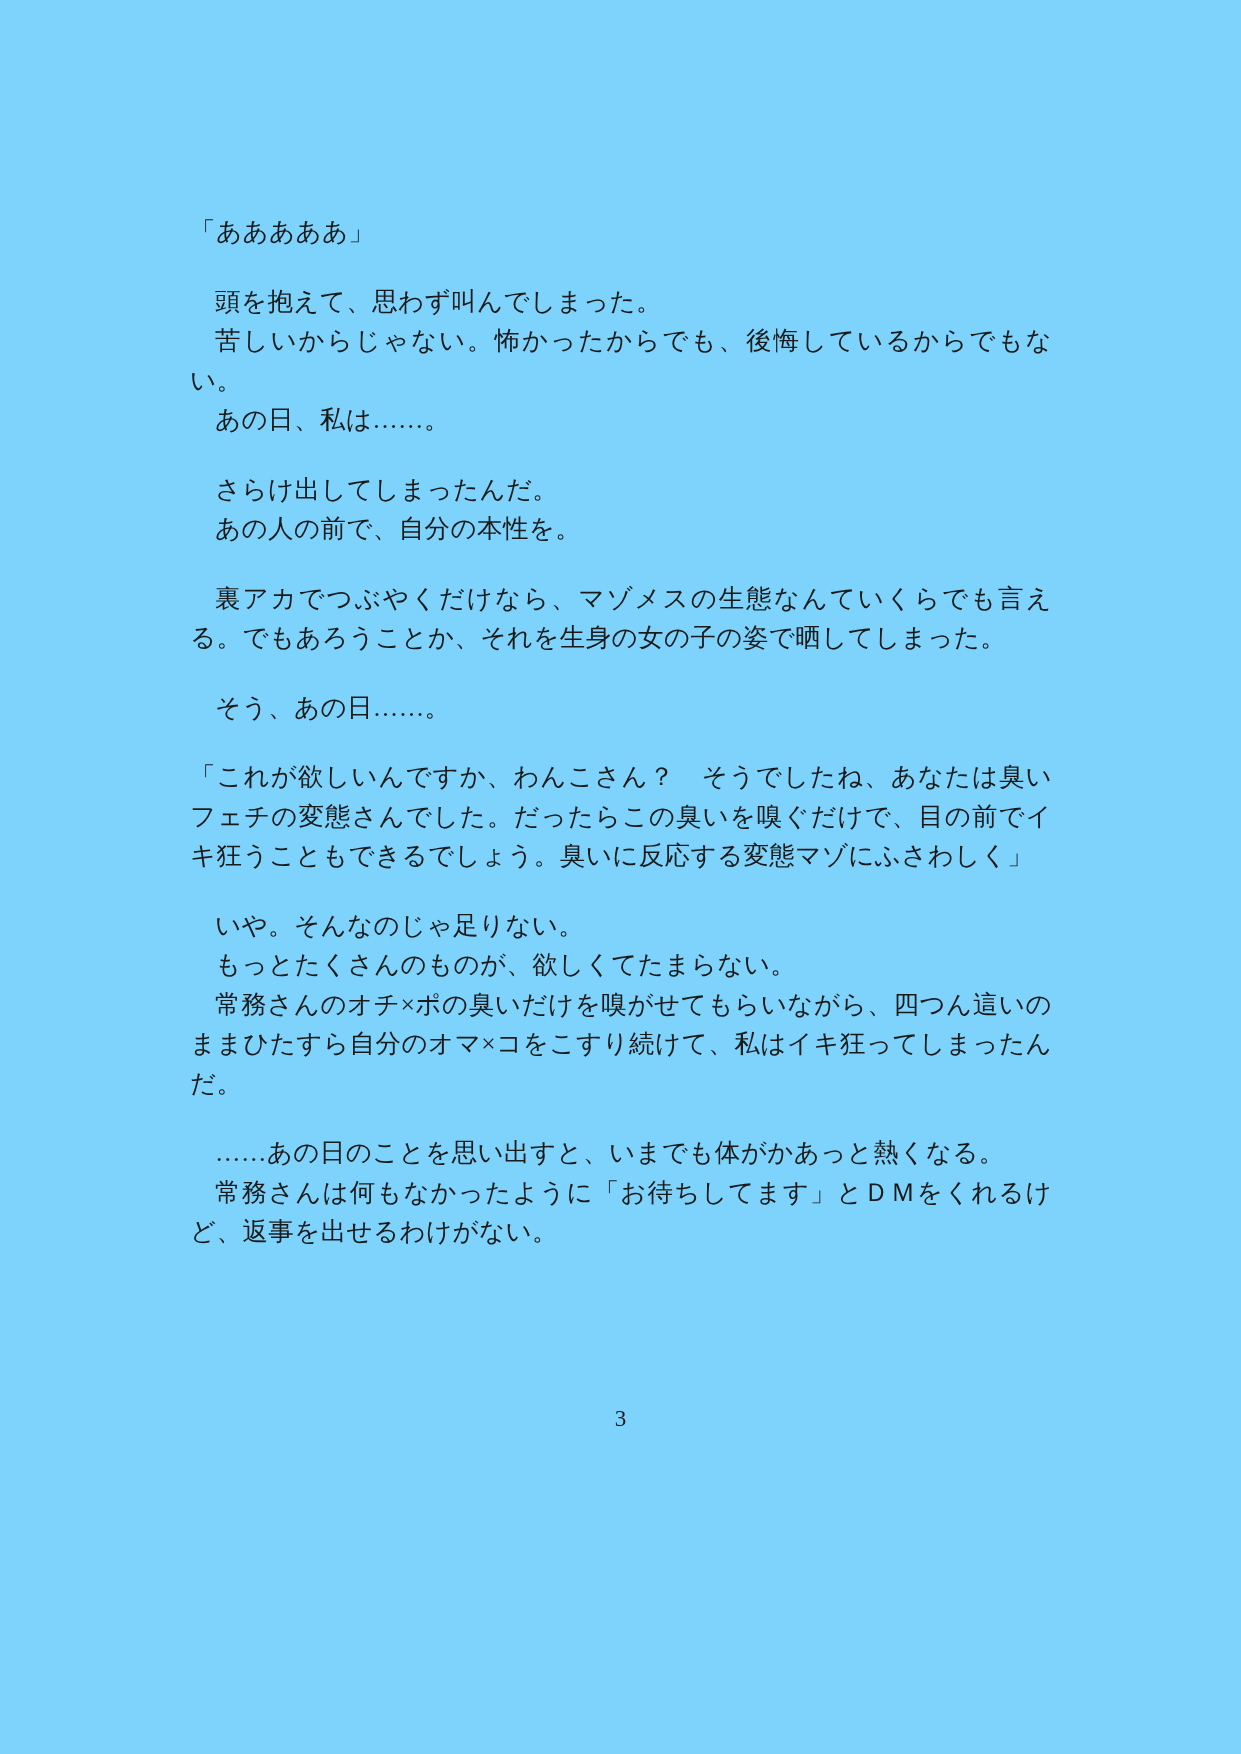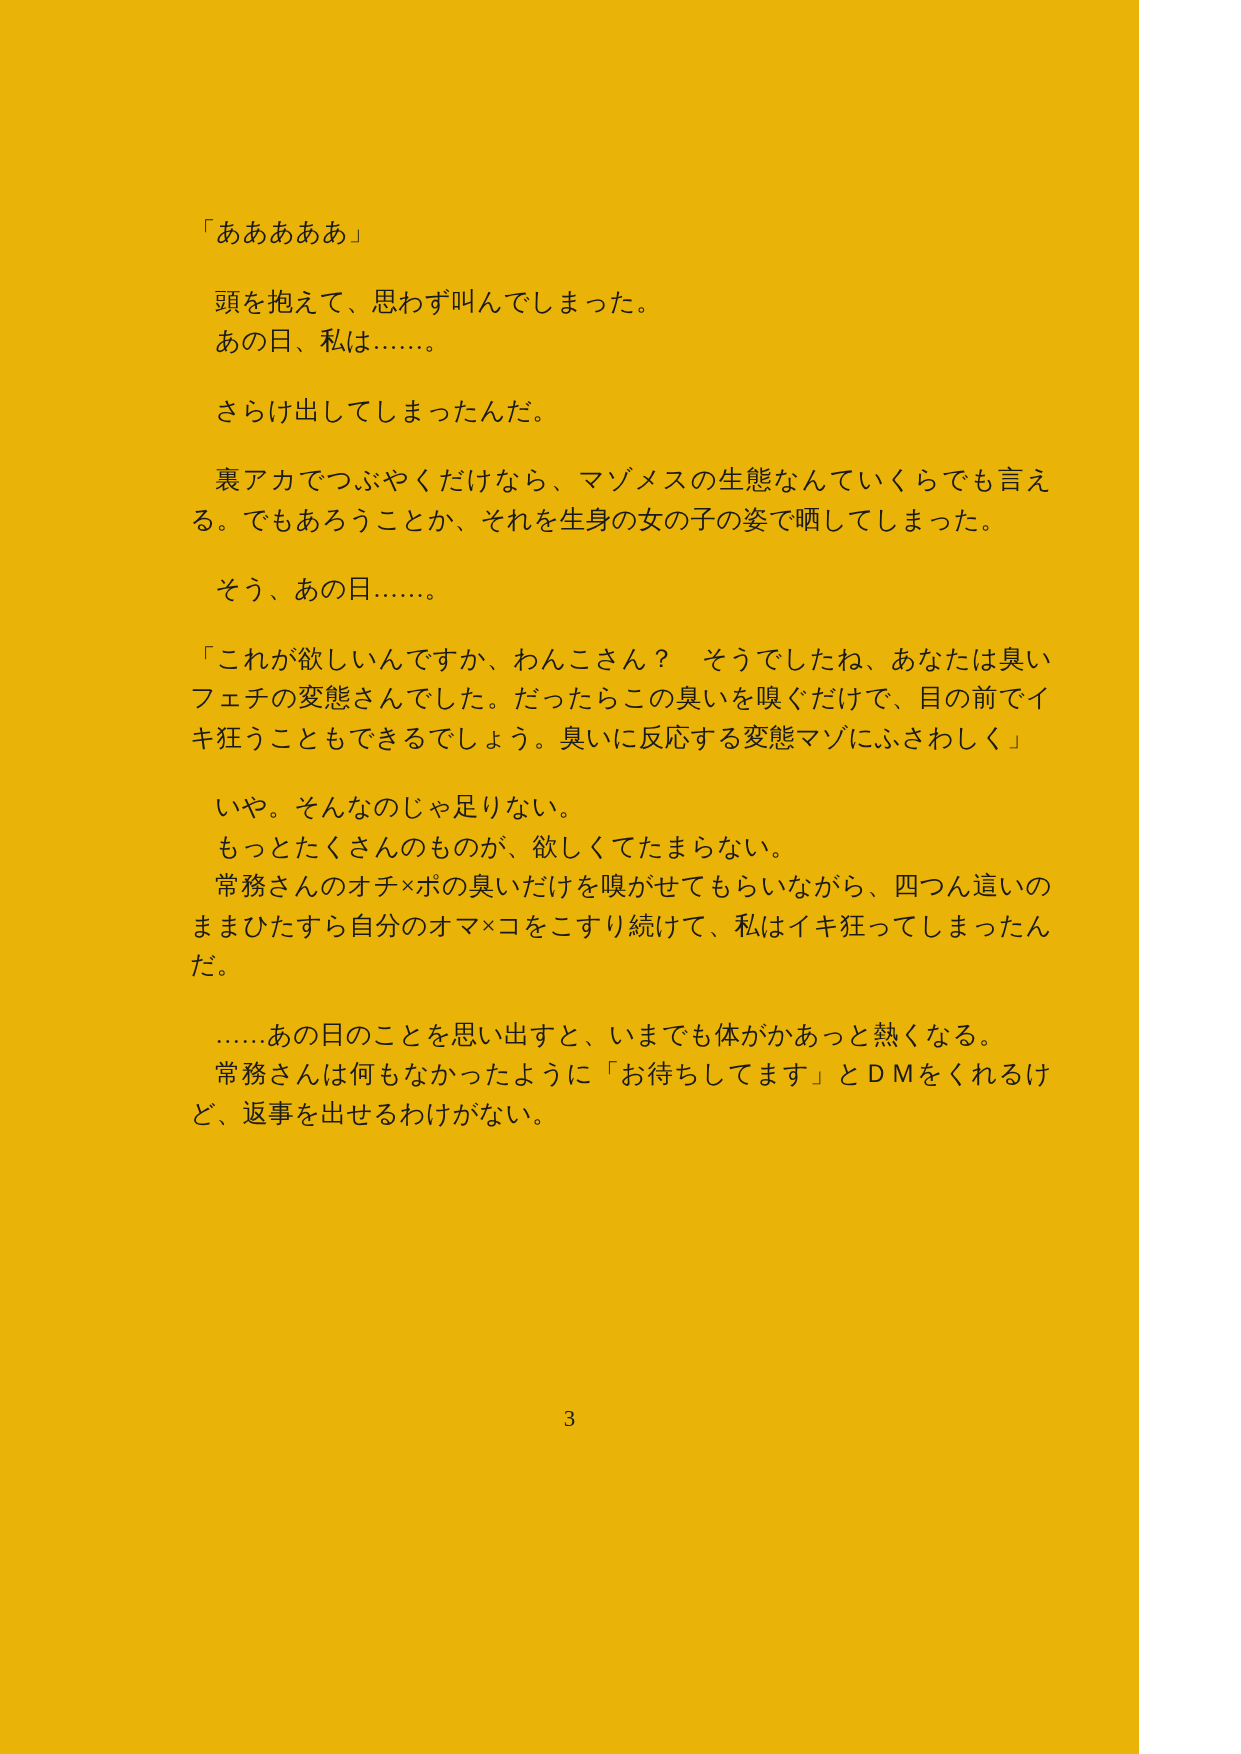--- a/index.html
+++ b/index.html
@@ -2,23 +2,23 @@
 <html><head>
 <meta charset="utf-8">
 <style>
   html, body {
     margin: 0;
     padding: 0;
     background: #ffffff;
   }
   .page {
     position: relative;
-    width: 1139px;
+    width: 1241px;
     height: 1754px;
-    background: #eab308;
+    background: #7dd3fc;
     box-sizing: border-box;
     font-family: "Liberation Serif", "DejaVu Serif", serif;
     color: #1a1a1a;
     overflow: hidden;
   }
   .text-body {
     position: absolute;
     left: 190px;
     top: 212px;
     width: 862px;
@@ -55,23 +55,25 @@
 </style>
 </head>
 <body>
 
 <div class="page">
 
   <div class="text-body">
     <p class="para">「あああああ」</p>
     <div class="spacer"></div>
     <p class="para indent">頭を抱えて、思わず叫んでしまった。</p>
+    <p class="para indent">苦しいからじゃない。怖かったからでも、後悔しているからでもない。</p>
     <p class="para indent">あの日、私は……。</p>
     <div class="spacer"></div>
     <p class="para indent">さらけ出してしまったんだ。</p>
+    <p class="para indent">あの人の前で、自分の本性を。</p>
     <div class="spacer"></div>
     <p class="para indent">裏アカでつぶやくだけなら、マゾメスの生態なんていくらでも言える。でもあろうことか、それを生身の女の子の姿で晒してしまった。</p>
     <div class="spacer"></div>
     <p class="para indent">そう、あの日……。</p>
     <div class="spacer"></div>
     <p class="para">「これが欲しいんですか、わんこさん？　そうでしたね、あなたは臭いフェチの変態さんでした。だったらこの臭いを嗅ぐだけで、目の前でイキ狂うこともできるでしょう。臭いに反応する変態マゾにふさわしく」</p>
     <div class="spacer"></div>
     <p class="para indent">いや。そんなのじゃ足りない。</p>
     <p class="para indent">もっとたくさんのものが、欲しくてたまらない。</p>
     <p class="para indent">常務さんのオチ×ポの臭いだけを嗅がせてもらいながら、四つん這いのままひたすら自分のオマ×コをこすり続けて、私はイキ狂ってしまったんだ。</p>

